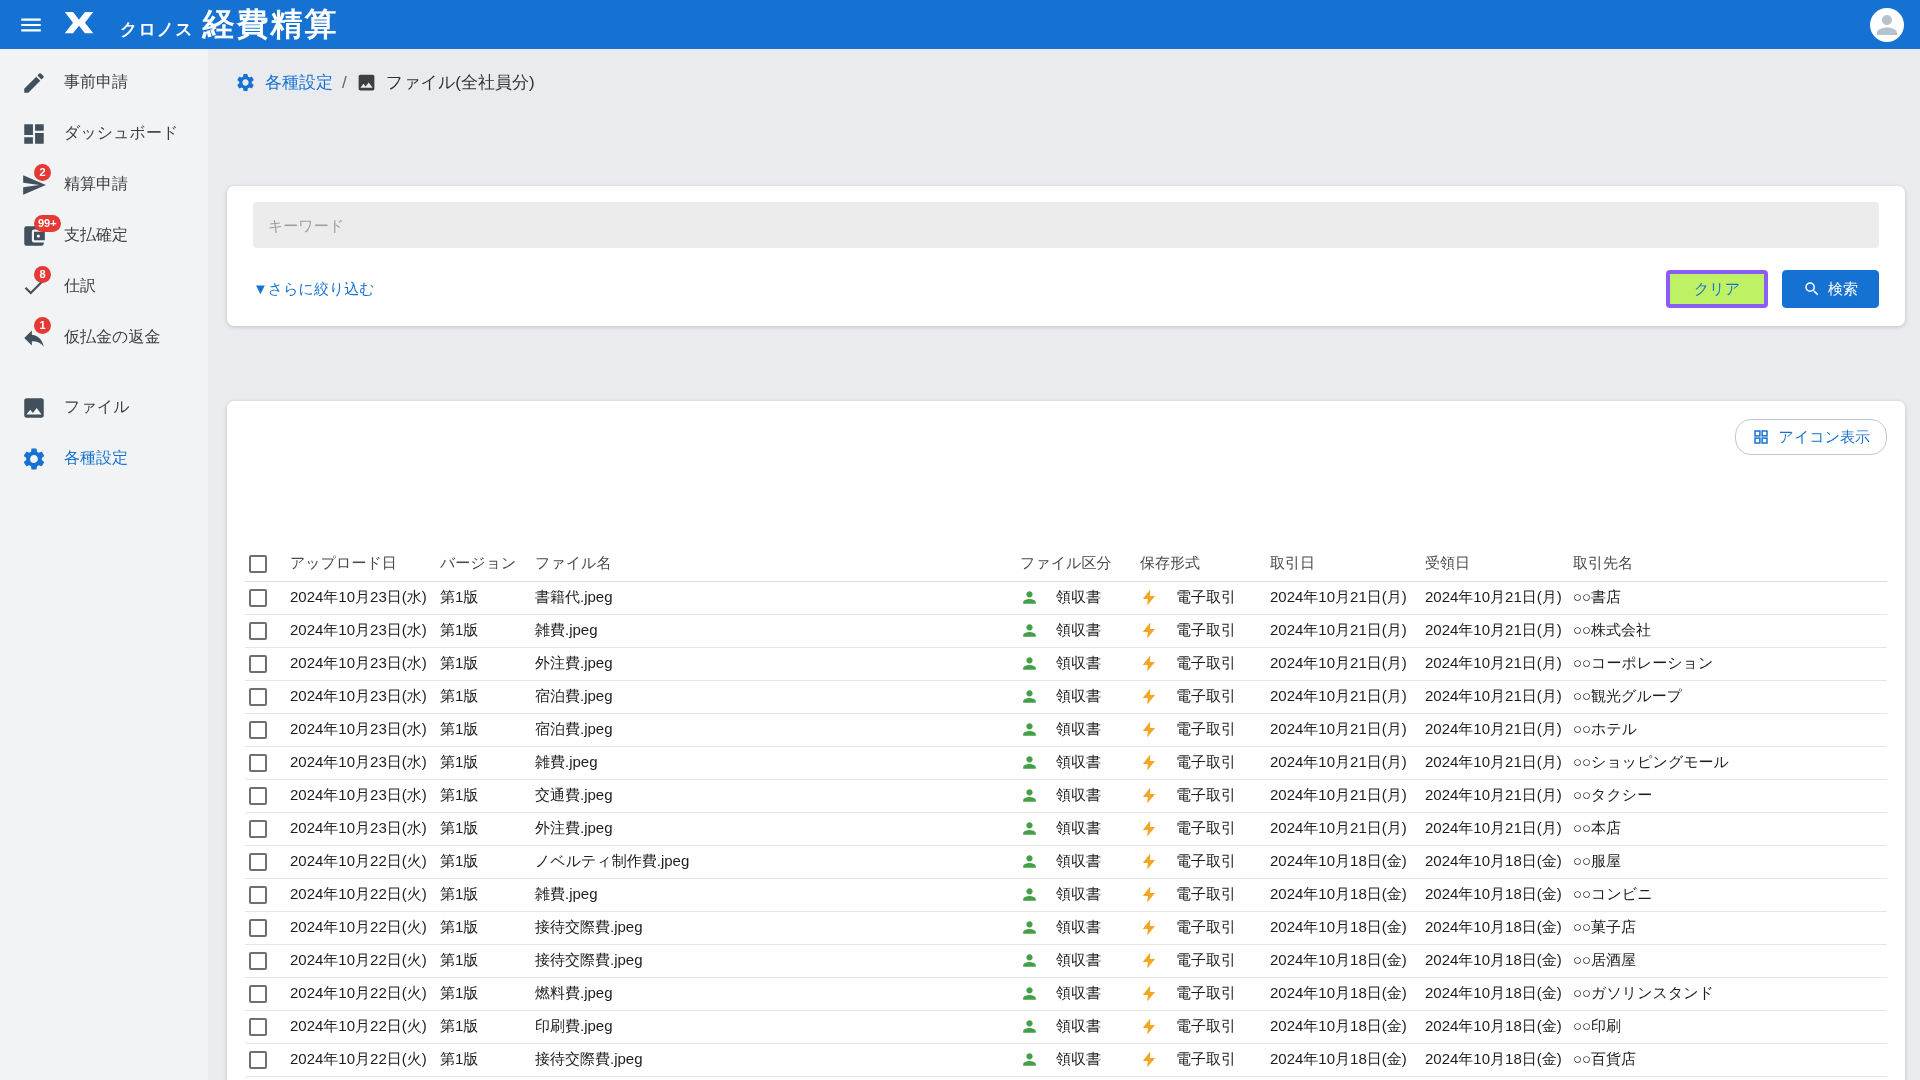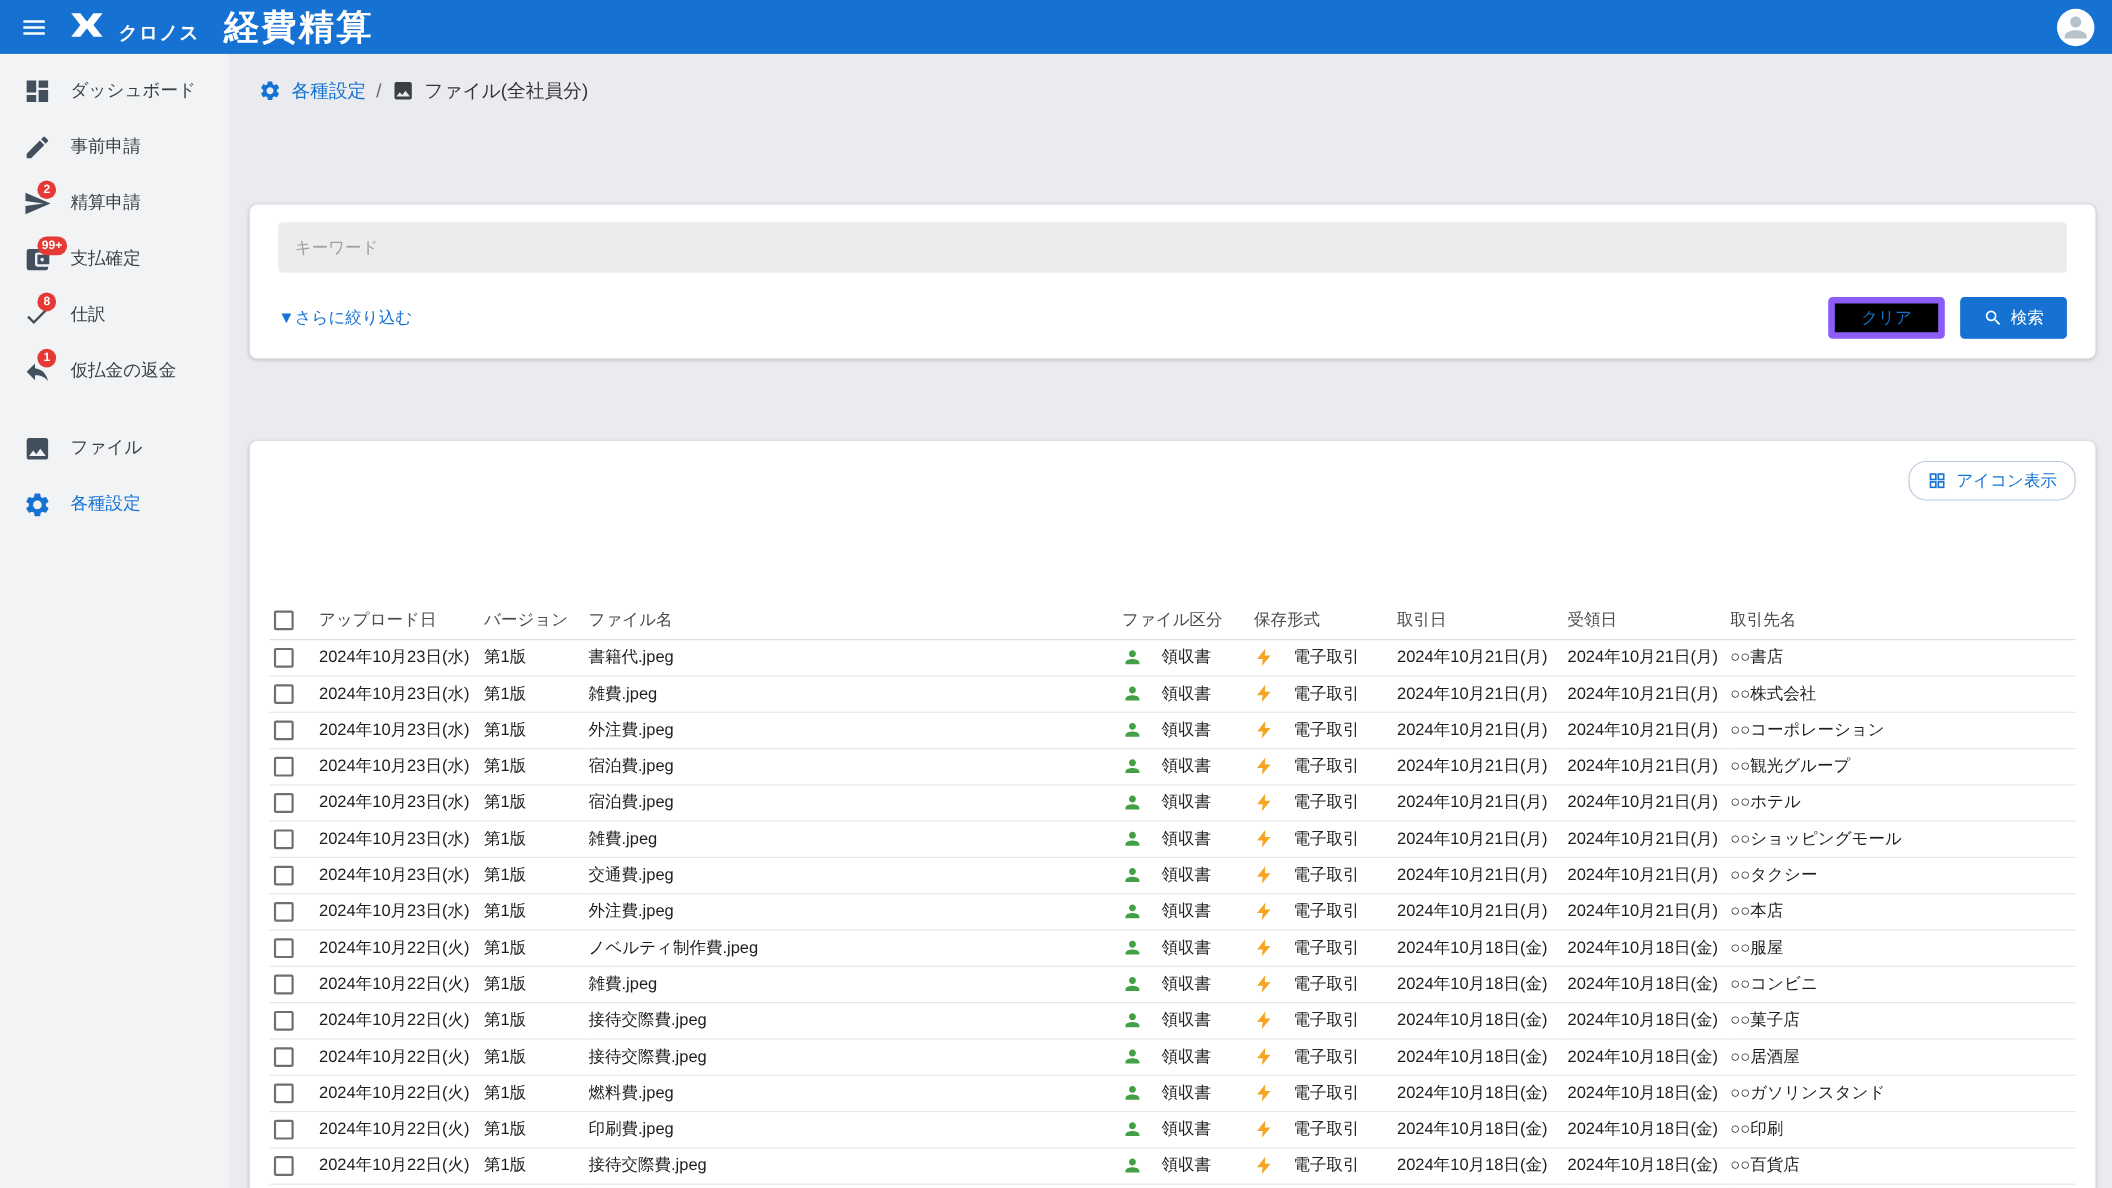--- a/index.html
+++ b/index.html
@@ -13,21 +13,21 @@
   body{
     font-family:"Liberation Sans","DejaVu Sans",sans-serif;
     background:#e9ebee;color:#222;
   }
   .app{display:flex;flex-direction:column;height:1080px}
 
   
   .topbar{height:49px;background:var(--brand);color:#fff;display:flex;align-items:center;padding:0 16px;flex:none}
   .hamburger{width:30px;height:30px;display:flex;align-items:center;justify-content:center;cursor:pointer;color:#fff}
   .logo{width:38px;height:38px;margin-left:14px;display:flex;align-items:center;justify-content:center}
-  .brand-text{display:flex;align-items:baseline;gap:22px;margin-left:10px;white-space:nowrap}
+  .brand-text{display:flex;align-items:baseline;gap:9px;margin-left:22px;white-space:nowrap}
   .brand-small{font-size:17px;font-weight:600;letter-spacing:1px}
   .brand-large{font-size:32px;font-weight:700;letter-spacing:2px}
   .avatar{margin-left:auto;width:34px;height:34px;border-radius:50%;background:#fff;display:flex;align-items:center;justify-content:center;cursor:pointer;overflow:hidden}
 
   
   .body{flex:1;display:flex;overflow:hidden}
   .sidebar{width:208px;background:#f2f3f5;flex:none;padding-top:8px}
   .content{flex:1;overflow:hidden;padding:0 15px 0 19px}
 
   
@@ -48,21 +48,21 @@
 
   
   .card{background:#fff;border-radius:7px;box-shadow:0 1px 4px rgba(0,0,0,.18)}
   .search-card{margin-top:92px;padding:16px 26px 18px}
   .keyword-input{width:100%;height:46px;background:#ececec;border:none;border-radius:4px;padding:0 15px;font-size:15px;font-family:inherit;color:#333;outline:none}
   .keyword-input::placeholder{color:#9aa0a6}
   .filter-row{margin-top:22px;display:flex;align-items:center;justify-content:space-between}
   .filter-link{color:var(--brand);font-size:15px;cursor:pointer;user-select:none}
   .btn-group{display:flex;gap:14px}
   .btn{height:38px;border-radius:4px;font-size:15px;font-family:inherit;cursor:pointer;display:flex;align-items:center;justify-content:center;gap:7px}
-  .btn-outline{background:#000000;border:6px solid #8b5cf6;color:var(--brand);padding:0 24px}
+  .btn-outline{background:#bef264;border:4px solid #8b5cf6;color:var(--brand);padding:0 24px}
   .btn-primary{background:var(--brand);border:1px solid var(--brand);color:#fff;padding:0 20px;font-weight:normal}
   .btn-primary svg{width:18px;height:18px}
 
   
   .table-card{margin-top:75px;padding:18px 18px 0;height:1010px}
   .table-toolbar{display:flex;justify-content:flex-end}
   .btn-iconview{height:36px;background:#fff;border:1px solid #b9c9dd;color:var(--brand);border-radius:16px;padding:0 16px;font-size:15px;display:flex;align-items:center;gap:9px;cursor:pointer;font-family:inherit}
   .btn-iconview svg{width:18px;height:18px}
 
   table{width:100%;border-collapse:collapse;margin-top:92px;font-size:15px;table-layout:fixed}
@@ -104,33 +104,33 @@
     </span>
   </header>
 
   <div class="body">
 
     <aside class="sidebar">
 
       <div class="nav-item">
         <span class="nicon">
           <svg viewBox="0 0 24 24" fill="currentColor">
-              <path d="M3 13h8V3H3v10zm0 8h8v-6H3v6zm10 0h8V11h-8v10zm0-18v6h8V3h-8z"></path>
-            </svg>
-        </span>
-        <span>ダッシュボード</span>
+              <path d="M3 17.25V21h3.75L17.81 9.94l-3.75-3.75L3 17.25zM20.71 7.04c.39-.39.39-1.02 0-1.41l-2.34-2.34a.996.996 0 0 0-1.41 0l-1.83 1.83 3.75 3.75 1.83-1.83z"></path>
+            </svg>
+        </span>
+        <span>事前申請</span>
       </div>
 
       <div class="nav-item">
         <span class="nicon">
           <svg viewBox="0 0 24 24" fill="currentColor">
-              <path d="M3 17.25V21h3.75L17.81 9.94l-3.75-3.75L3 17.25zM20.71 7.04c.39-.39.39-1.02 0-1.41l-2.34-2.34a.996.996 0 0 0-1.41 0l-1.83 1.83 3.75 3.75 1.83-1.83z"></path>
-            </svg>
-        </span>
-        <span>事前申請</span>
+              <path d="M3 13h8V3H3v10zm0 8h8v-6H3v6zm10 0h8V11h-8v10zm0-18v6h8V3h-8z"></path>
+            </svg>
+        </span>
+        <span>ダッシュボード</span>
       </div>
 
       <div class="nav-item">
         <span class="nicon">
           <svg viewBox="0 0 24 24" fill="currentColor">
               <path d="M2.01 21 23 12 2.01 3 2 10l15 2-15 2z"></path>
             </svg>
           <span class="badge">2</span>
         </span>
         <span>精算申請</span>

